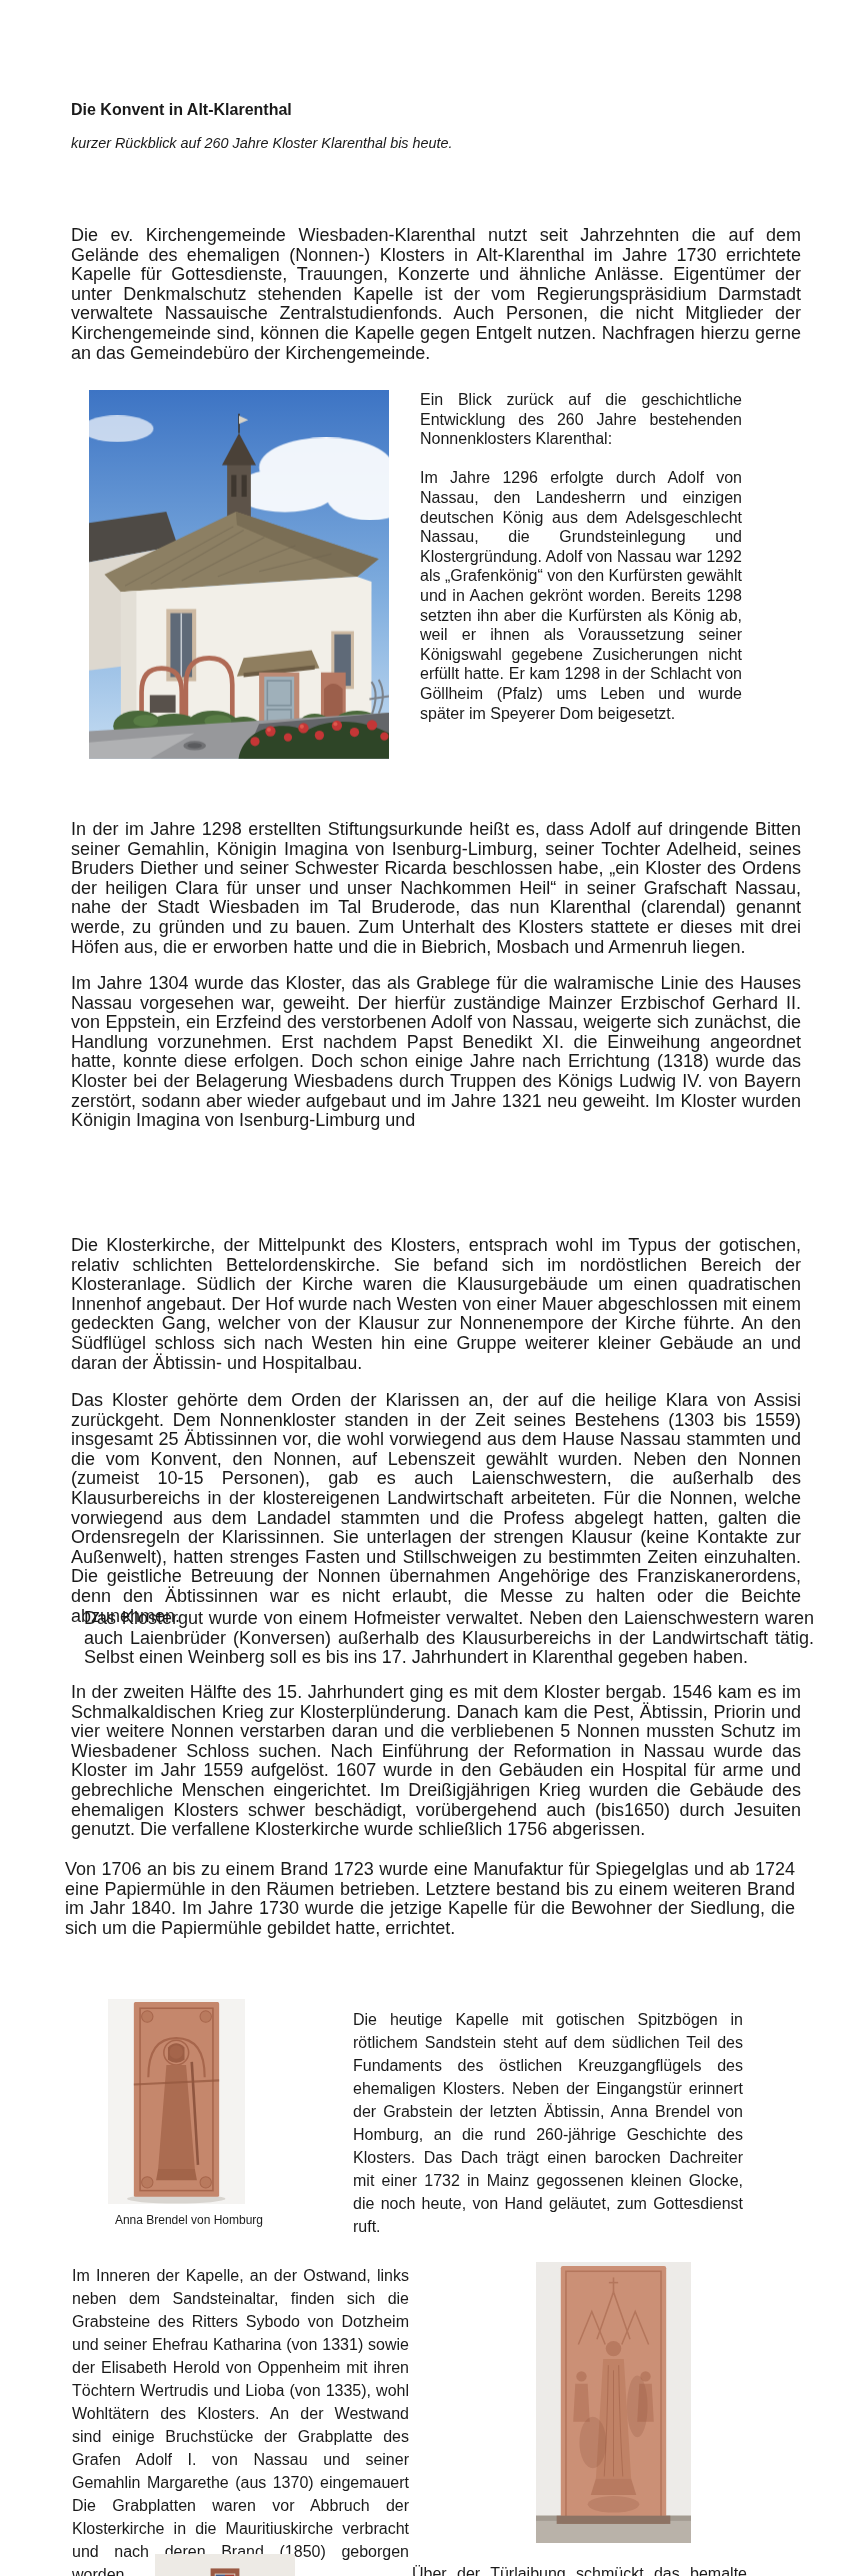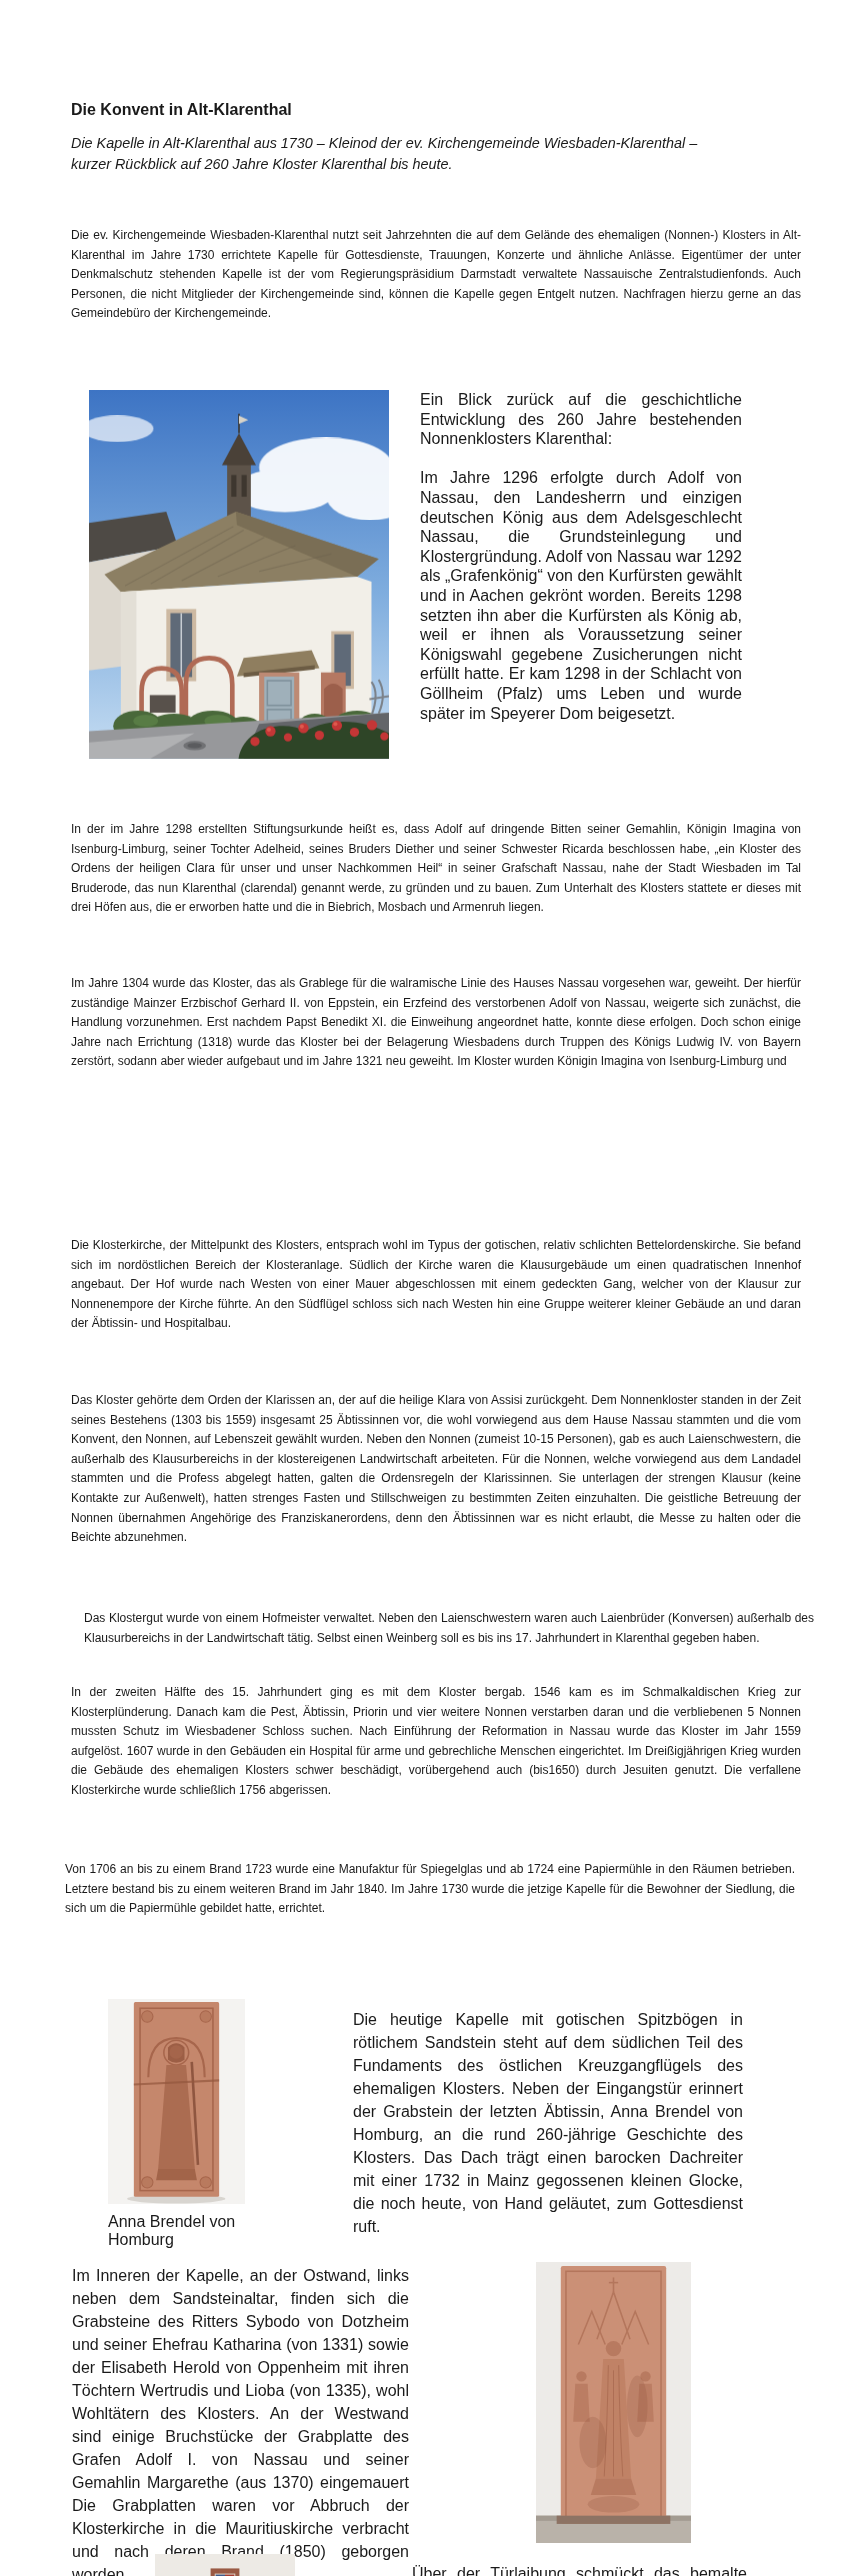--- a/index.html
+++ b/index.html
@@ -1,34 +1,33 @@
 <!DOCTYPE html>
 <html lang="de" style="font-size:8.2px"><head>
 <meta charset="utf-8">
 <style>
   html,body{margin:0;padding:0;background:#ffffff;}
   #page{position:relative;width:852px;height:3531px;background:#ffffff;
         font-family:"Liberation Sans","DejaVu Sans",sans-serif;color:#1a1a1a;overflow:hidden;}
   .abs{position:absolute;}
-  .para{font-size:12px;line-height:19.6px;text-align:justify;hyphens:auto;-webkit-hyphens:auto;}
+  .para{font-size:18px;line-height:19.6px;text-align:justify;hyphens:auto;-webkit-hyphens:auto;}
   .col{font-size:16px;text-align:justify;hyphens:auto;-webkit-hyphens:auto;}
   .title{font-size:16px;font-weight:bold;}
   .subtitle{font-size:14.4px;font-style:italic;line-height:20.6px;}
   .lead-gap{height:19.6px;}
-  .caption{font-size:16px;}
+  .caption{font-size:12px;text-align:right;}
   .imgbox svg{display:block;width:100%;height:100%;}
 </style>
 </head>
 <body>
 
 <div id="page">
 
   <div class="abs title" style="left:71px;top:101px;width:730px;">Die Konvent in Alt-Klarenthal</div>
   <div class="abs subtitle" style="left:71px;top:133px;width:747px;">
-    <div>Die Kapelle in Alt-Klarenthal aus 1730 – Kleinod der ev. Kirchengemeinde Wiesbaden-Klarenthal –</div>
     <div>kurzer Rückblick auf 260 Jahre Kloster Klarenthal bis heute.</div>
   </div>
 
   <div class="abs para" style="left:71px;top:226px;width:730px;">Die ev. Kirchengemeinde Wiesbaden-Klarenthal nutzt seit Jahrzehnten die auf dem Gelände des ehemaligen (Nonnen-) Klosters in Alt-Klarenthal im Jahre 1730 errichtete Kapelle für Gottesdienste, Trauungen, Konzerte und ähnliche Anlässe. Eigentümer der unter Denkmalschutz stehenden Kapelle ist der vom Regierungspräsidium Darmstadt verwaltete Nassauische Zentralstudienfonds. Auch Personen, die nicht Mitglieder der Kirchengemeinde sind, können die Kapelle gegen Entgelt nutzen. Nachfragen hierzu gerne an das Gemeindebüro der Kirchengemeinde.</div>
 
   <div class="abs imgbox" style="left:89px;top:390px;width:300px;height:369px;">
     <svg viewBox="0 0 582 716" preserveAspectRatio="none">
       <defs>
         <linearGradient id="sky" x1="0" y1="0" x2="0" y2="1">
           <stop offset="0" stop-color="#3d74c4"></stop>

